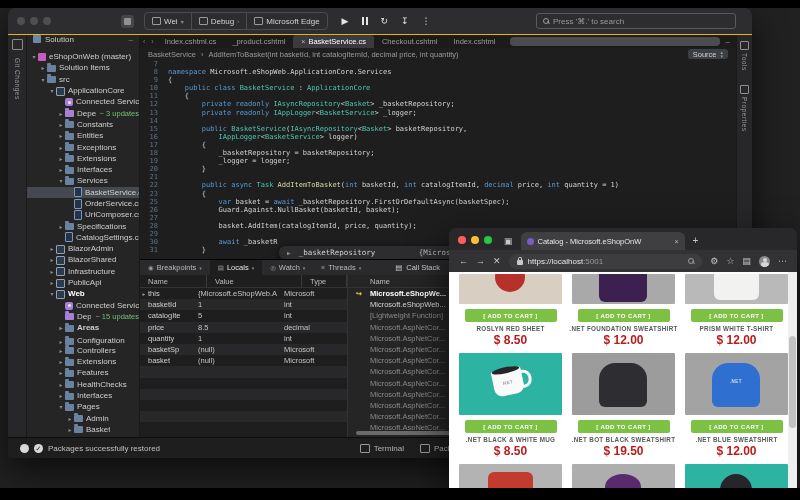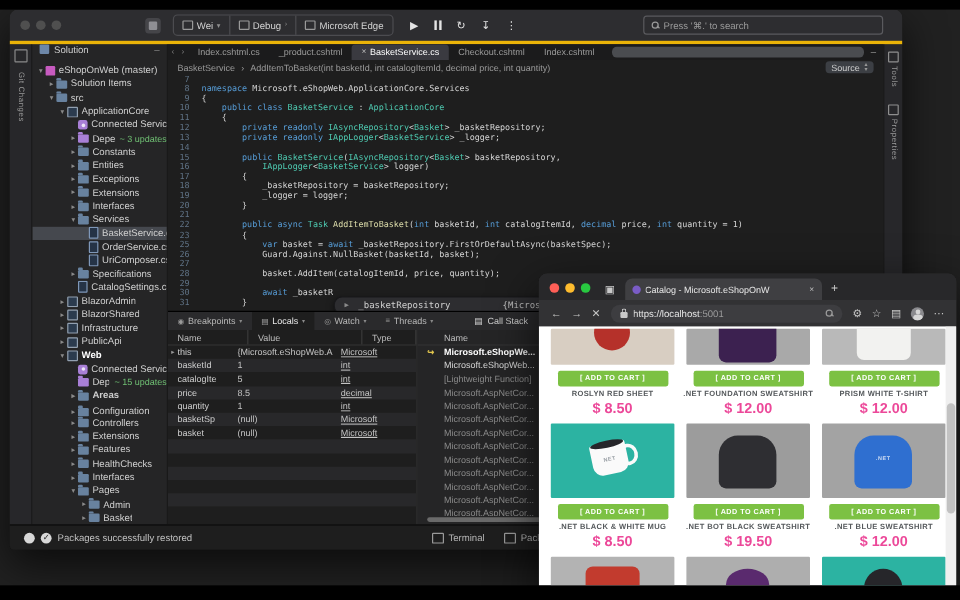--- a/index.html
+++ b/index.html
@@ -6,21 +6,21 @@
   #screen{position:relative;width:800px;height:500px;overflow:hidden;background:#000;
     font-family:"Liberation Sans",sans-serif;-webkit-font-smoothing:antialiased;}
   #desktop{position:absolute;left:0;top:6px;width:800px;height:482px;background:#212121;}
   .bar{position:absolute;left:0;width:800px;background:#000;z-index:40;}
   #bar-top{top:0;height:8px;}
   #bar-bottom{top:488px;height:12px;}
 
   
   #ide{position:absolute;left:8px;top:8px;width:744px;height:450px;background:#1e1e1e;
     border-radius:7px 7px 4px 4px;box-shadow:0 12px 34px rgba(0,0,0,.65);display:flex;flex-direction:column;overflow:hidden;z-index:10;}
-  #ide-titlebar{height:26px;background:#2d2d30;display:flex;align-items:center;flex:none;border-bottom:3px solid #eab308;}
+  #ide-titlebar{height:26px;background:#2d2d30;display:flex;align-items:center;flex:none;border-bottom:1px solid #eab308;}
   .traffic{display:flex;gap:5px;margin-left:9px;flex:none;}
   .tl{width:8px;height:8px;border-radius:50%;}
   .tl.dim{background:#4f4f4f;}
   .tl.red{background:#ff5f57;} .tl.yel{background:#febc2e;} .tl.grn{background:#28c840;}
   #app-icon{width:13px;height:13px;margin-left:70px;background:#454549;border-radius:3px;flex:none;
     display:flex;align-items:center;justify-content:center;}
   #app-icon i{display:block;width:7px;height:7px;background:#8f8f94;border-radius:1px;}
   #run-config{display:flex;align-items:center;margin-left:10px;border:1px solid #4c4c50;border-radius:4px;height:16px;flex:none;}
   .cfg-seg{display:flex;align-items:center;gap:3px;padding:0 7px;height:100%;font-size:8px;color:#d2d2d2;border-right:1px solid #4c4c50;}
   .cfg-seg:last-child{border-right:none;}
@@ -101,21 +101,21 @@
   #padbody{flex:1;display:flex;min-height:0;}
   #locals-pane{width:207px;flex:none;background:#1e1e1e;border-right:1px solid #333;display:flex;flex-direction:column;}
   #locals-head{height:12px;display:flex;font-size:7.5px;color:#bdbdbd;border-bottom:1px solid #333;flex:none;}
   #locals-head span{padding-left:8px;border-right:1px solid #3a3a3a;display:flex;align-items:center;}
   .lc-name{width:58px;flex:none;} .lc-val{width:86px;flex:none;} .lc-type{flex:1;}
   #locals-rows{flex:1;overflow:hidden;font-size:7.5px;color:#cfcfcf;}
   .lrow{display:flex;height:11.2px;align-items:center;}
   .lrow.alt{background:#28282a;}
   .lrow .exp{width:8px;color:#9a9a9a;font-size:5.5px;text-align:center;flex:none;}
   .lrow .cell{overflow:hidden;white-space:nowrap;}
-  .lrow .c-name{width:50px;flex:none;} .lrow .c-val{width:86px;flex:none;color:#c4c4c4;} .lrow .c-type{flex:1;color:#c4c4c4;text-decoration:underline;}
+  .lrow .c-name{width:50px;flex:none;} .lrow .c-val{width:86px;flex:none;color:#c4c4c4;} .lrow .c-type{flex:1;color:#c4c4c4;}
   #cs-pane{flex:1;background:#252526;display:flex;flex-direction:column;min-width:0;}
   #cs-head{height:12px;display:flex;align-items:center;padding-left:22px;font-size:7.5px;color:#bdbdbd;border-bottom:1px solid #333;flex:none;}
   #cs-rows{flex:1;overflow:hidden;font-size:7.5px;}
   .csrow{display:flex;align-items:center;height:11.2px;white-space:nowrap;overflow:hidden;}
   .csrow .csic{width:22px;flex:none;text-align:center;font-size:7px;color:#e2c64d;}
   .csrow.current{color:#ffffff;font-weight:bold;}
   .csrow.normal{color:#d6d6d6;}
   .csrow.dim{color:#8a8a8a;}
   #cs-scroll{height:4px;margin:1px 30px 2px 8px;background:#6a6a6a;border-radius:2px;flex:none;}
 
@@ -160,21 +160,21 @@
   #grid{position:absolute;left:10px;right:18px;top:2px;}
   .prow{display:flex;gap:10px;margin-bottom:6px;}
   .card{width:103px;display:flex;flex-direction:column;align-items:center;}
   .pimg{width:103px;position:relative;overflow:hidden;border-radius:1px;}
   .prow.row1 .pimg{height:30px;}
   .prow.row2 .pimg{height:62px;}
   .prow.row3 .pimg{height:40px;}
   .cartbtn{margin-top:5px;width:92px;height:13px;background:#7cc143;border-radius:2px;color:#fff;
     font-size:6px;font-weight:bold;letter-spacing:.4px;display:flex;align-items:center;justify-content:center;}
   .pname{margin-top:3px;font-size:6.3px;font-weight:bold;letter-spacing:.3px;color:#55595c;white-space:nowrap;}
-  .pprice{margin-top:1px;font-size:12px;font-weight:bold;color:#ec4899;}
+  .pprice{margin-top:1px;font-size:12px;font-weight:bold;color:#b91c1c;}
   
   .sh{position:absolute;}
   .sh-label{position:absolute;width:100%;text-align:center;font-size:4.5px;font-weight:bold;color:rgba(255,255,255,.75);letter-spacing:.5px;}
   .sh.sheet{left:36px;width:30px;height:30px;border-radius:50%;}
   .row1 .sh.sheet{top:-12px;}
   .sh.hoodie{left:27px;width:48px;height:44px;border-radius:16px 16px 6px 6px;}
   .row1 .sh.hoodie{top:-16px;} .row2 .sh.hoodie{top:10px;}
   .sh.hoodie .sh-label{top:16px;}
   .sh.tshirt{left:29px;width:45px;height:34px;border-radius:6px;}
   .row1 .sh.tshirt{top:-8px;} .row3 .sh.tshirt{top:8px;}

